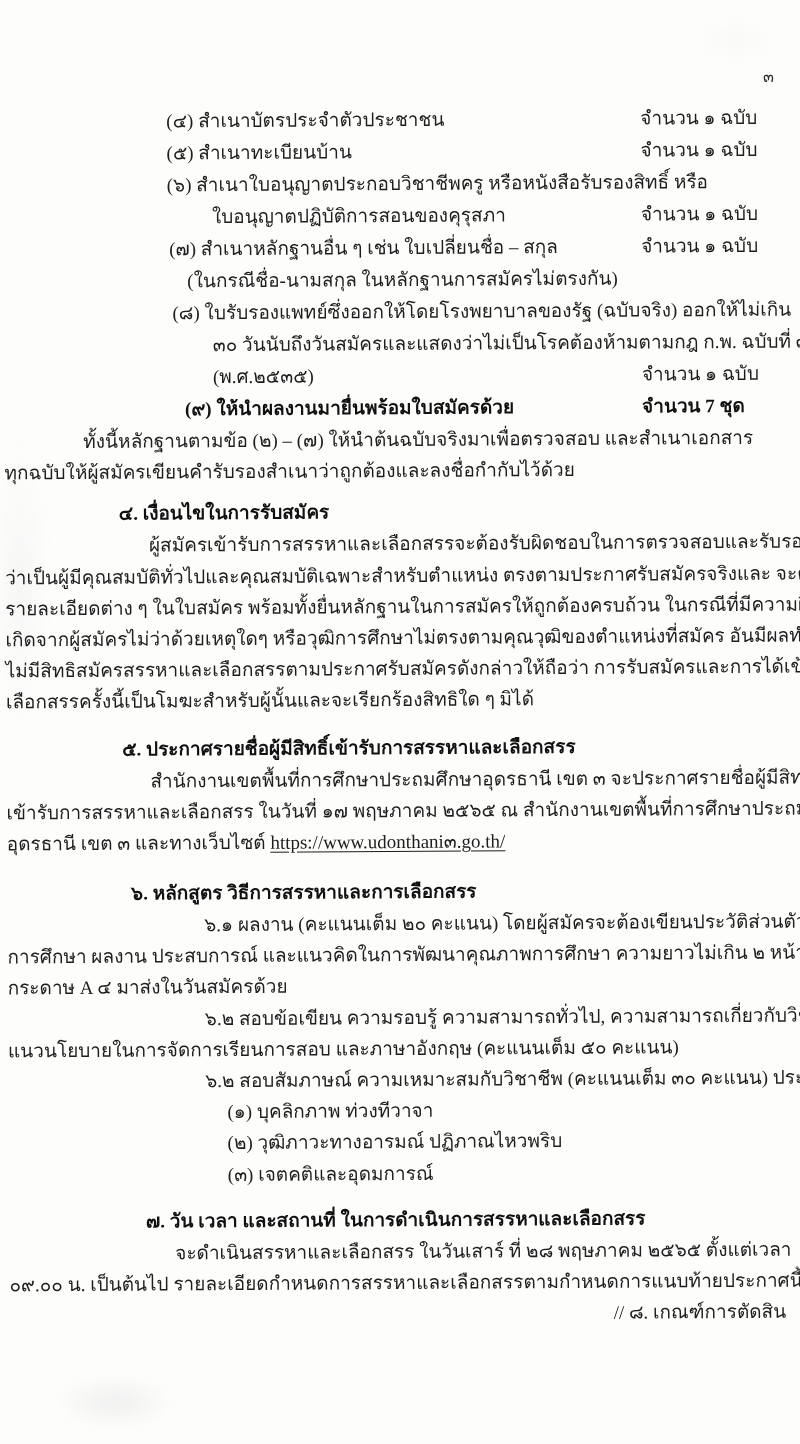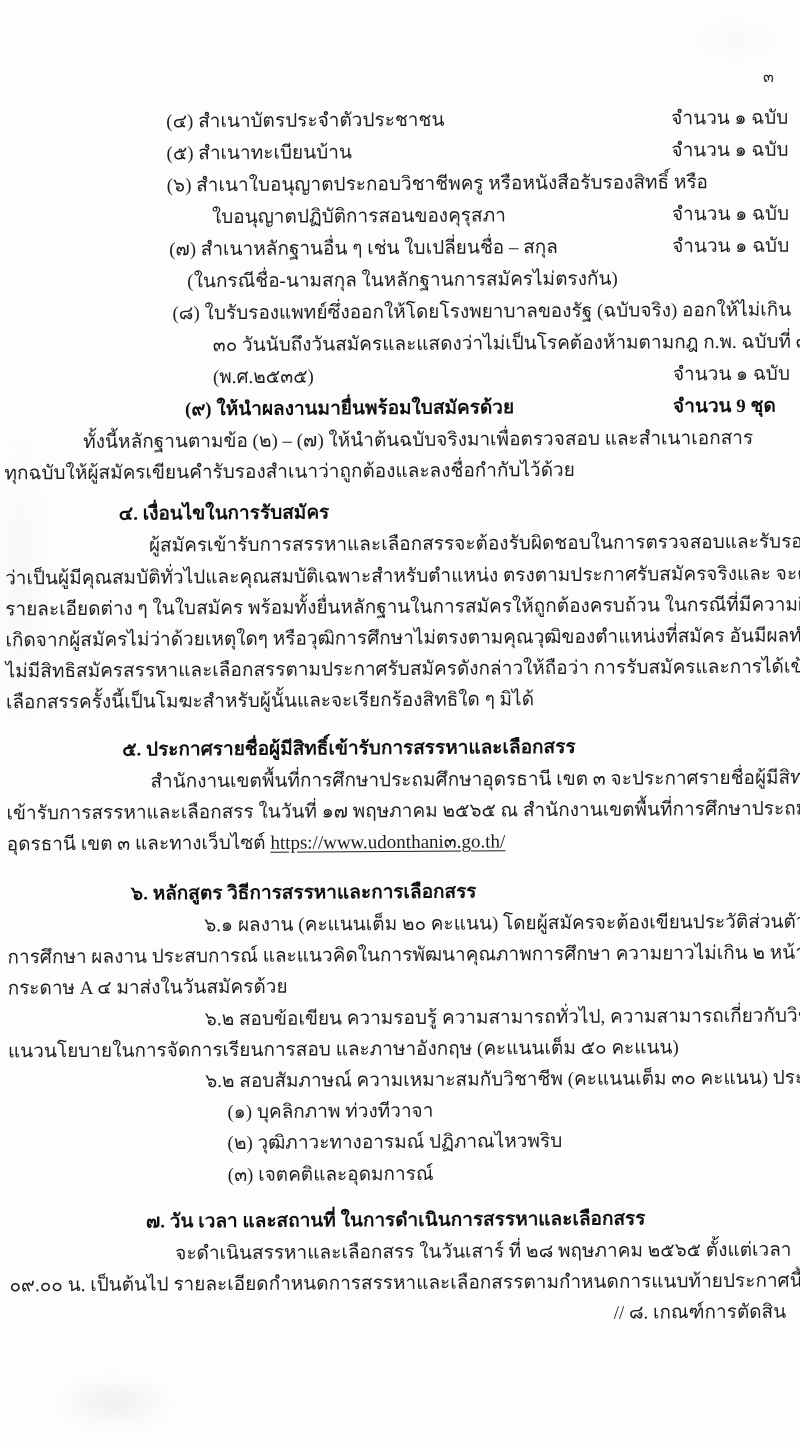--- a/index.html
+++ b/index.html
@@ -16,21 +16,21 @@
     position:absolute;inset:0;
     padding-top:104px;
     transform:rotate(-0.35deg);
     transform-origin:50% 50%;
   }
   .pageno{
     position:absolute;top:64px;right:26px;
     font-size:16px;color:#2a2a2a;
   }
   .crow{position:relative;height:32px;line-height:32px;white-space:nowrap;}
-  .crow .cnt{position:absolute;left:675px;top:0;}
+  .crow .cnt{position:absolute;left:644px;top:0;}
   .line{height:31.2px;line-height:31.2px;white-space:nowrap;}
   .heading{font-weight:bold;color:#111;height:32px;line-height:32px;white-space:nowrap;}
   .bold{font-weight:bold;color:#111;}
   .i-6{padding-left:6px}
   .i-85{padding-left:85px}
   .i-120{padding-left:120px}
   .i-122{padding-left:122px}
   .i-130{padding-left:130px}
   .i-143{padding-left:143px}
   .i-150{padding-left:150px}
@@ -99,21 +99,21 @@
     <div class="crow i-215">
       <span>๓๐ วันนับถึงวันสมัครและแสดงว่าไม่เป็นโรคต้องห้ามตามกฎ ก.พ. ฉบับที่ ๓</span>
       <span class="cnt"></span>
     </div>
     <div class="crow i-215">
       <span>(พ.ศ.๒๕๓๕)</span>
       <span class="cnt">จำนวน ๑ ฉบับ</span>
     </div>
     <div class="crow i-187 bold">
       <span>(๙) ให้นำผลงานมายื่นพร้อมใบสมัครด้วย</span>
-      <span class="cnt">จำนวน 9 ชุด</span>
+      <span class="cnt">จำนวน 7 ชุด</span>
     </div>
 
     <div class="line i-85">ทั้งนี้หลักฐานตามข้อ (๒) – (๗) ให้นำต้นฉบับจริงมาเพื่อตรวจสอบ และสำเนาเอกสาร</div>
     <div class="line i-6">ทุกฉบับให้ผู้สมัครเขียนคำรับรองสำเนาว่าถูกต้องและลงชื่อกำกับไว้ด้วย</div>
 
     <div class="heading i-120 mt-h4">๔. เงื่อนไขในการรับสมัคร</div>
     <div class="line i-150">ผู้สมัครเข้ารับการสรรหาและเลือกสรรจะต้องรับผิดชอบในการตรวจสอบและรับรองตนเอง</div>
     <div class="line i-6">ว่าเป็นผู้มีคุณสมบัติทั่วไปและคุณสมบัติเฉพาะสำหรับตำแหน่ง ตรงตามประกาศรับสมัครจริงและ จะต้องกรอก</div>
     <div class="line i-6">รายละเอียดต่าง ๆ ในใบสมัคร พร้อมทั้งยื่นหลักฐานในการสมัครให้ถูกต้องครบถ้วน ในกรณีที่มีความผิดพลาดอัน</div>
     <div class="line i-6">เกิดจากผู้สมัครไม่ว่าด้วยเหตุใดๆ หรือวุฒิการศึกษาไม่ตรงตามคุณวุฒิของตำแหน่งที่สมัคร  อันมีผลทำให้ผู้สมัคร</div>

